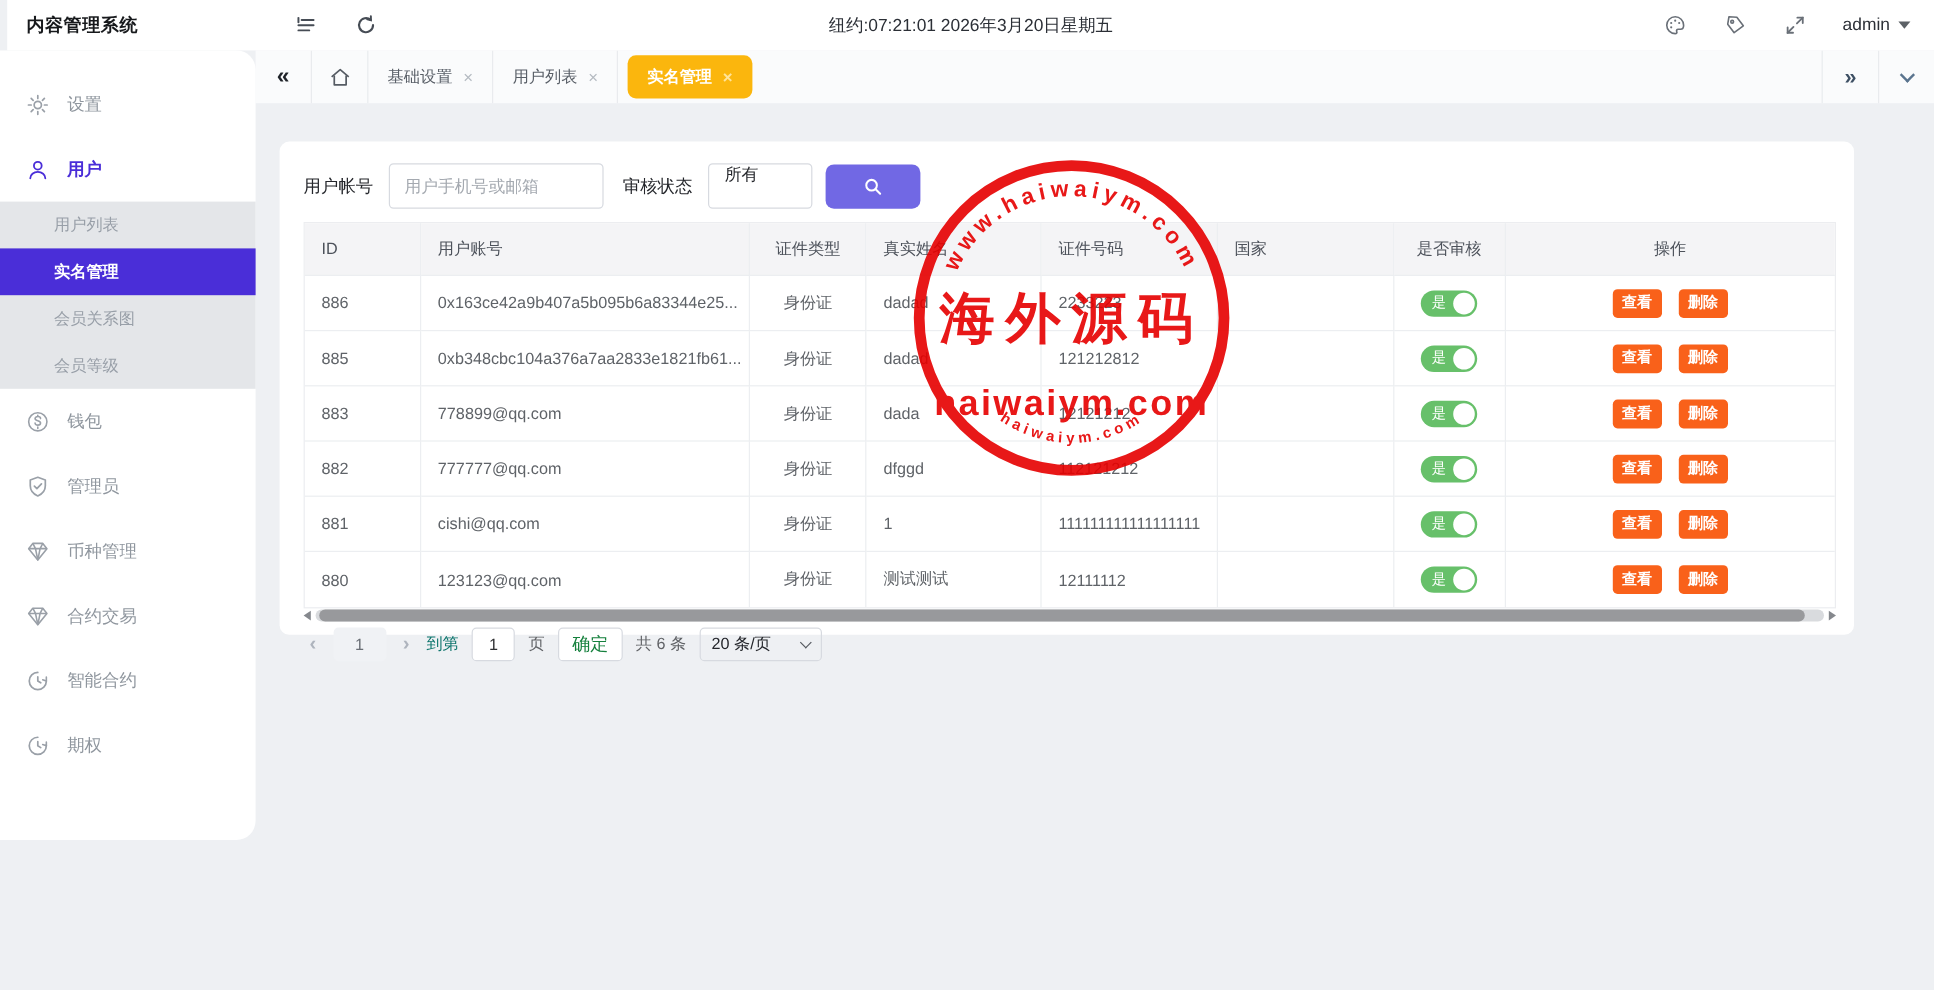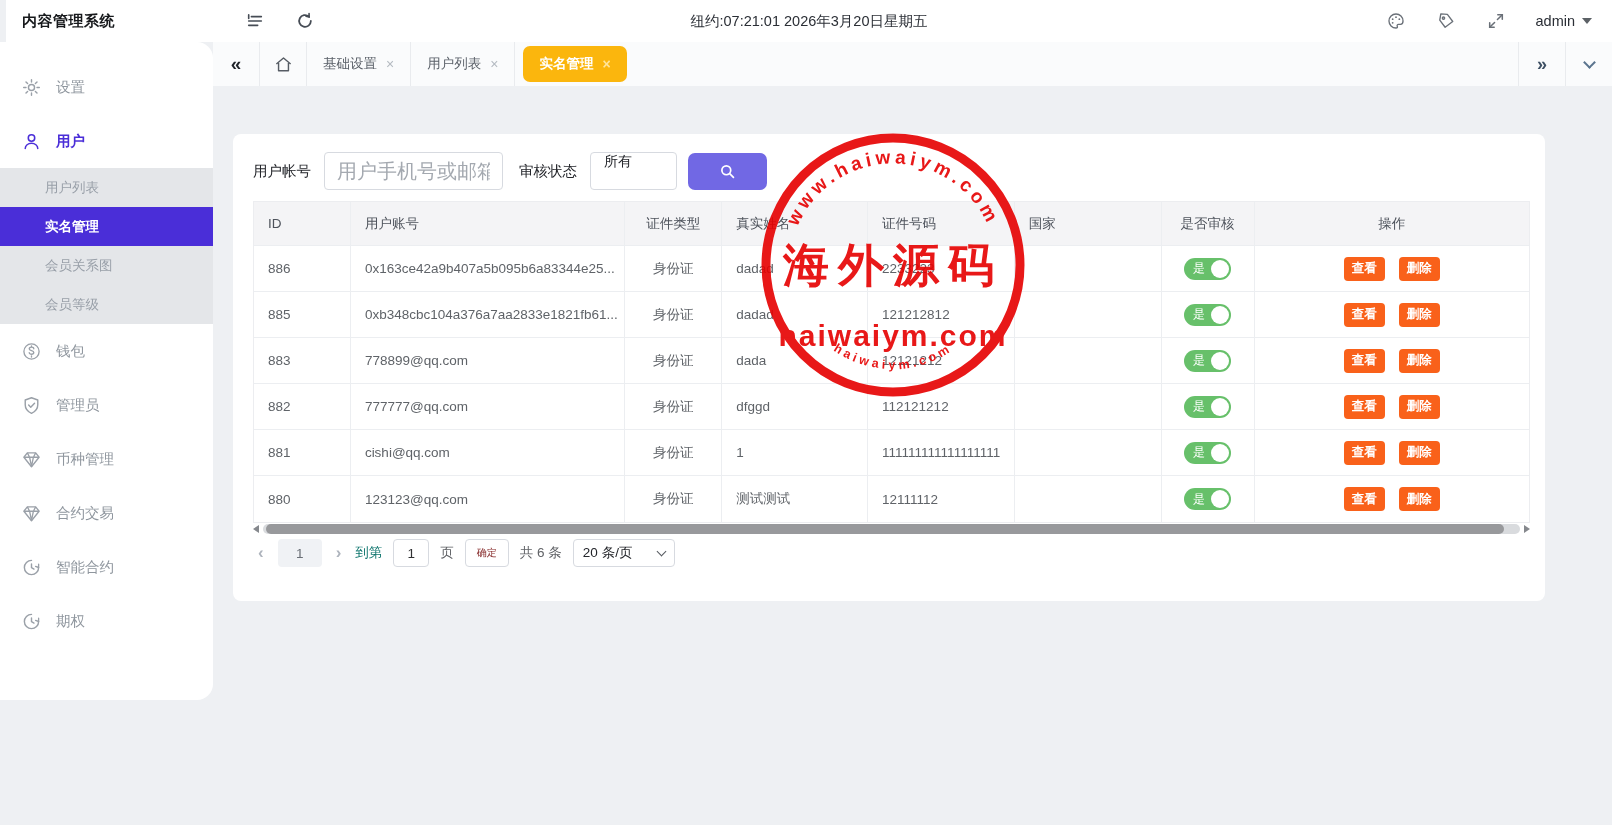--- a/index.html
+++ b/index.html
@@ -37,24 +37,24 @@
   .tabs { display:flex; align-items:center; height:44px; }
   .tab { display:flex; align-items:center; gap:9px; height:44px; padding:0 16px; border-right:1px solid #e9ebee; font-size:13.5px; color:#595f67; cursor:pointer; }
   .tab .x { color:#b4bac1; font-size:14px; }
   .tab.active { background:#fbb60d; color:#fff; height:36px; border:none; border-radius:7px; margin:0 8px; font-weight:bold; }
   .tab.active .x { color:#ffe49a; }
   .tab-right { margin-left:auto; display:flex; }
   .tab-right .tr-btn { width:47px; height:44px; display:flex; align-items:center; justify-content:center; border-left:1px solid #e9ebee; color:#3e5064; font-size:18px; font-weight:bold; cursor:pointer; }
   .chev-sm { width:9px; height:9px; border-right:2px solid #5a748e; border-bottom:2px solid #5a748e; transform:rotate(45deg); margin-top:-4px; }
 
   
-  .card { position:absolute; left:233px; top:118px; width:1312px; height:467px; background:#fff; border-radius:8px; z-index:1;margin-top:16px; }
+  .card { position:absolute; left:233px; top:118px; width:1312px; height:411px; background:#fff; border-radius:8px; z-index:1; }
   .filters { position:absolute; left:20px; top:18px; display:flex; align-items:center; font-size:14.5px; color:#24262b; }
   .f-label { margin-right:13px; }
-  .f-input { width:179px; height:38px; border:1px solid #d7dae0; border-radius:4px; padding:0 12px; font-size:20px; color:#303133; font-family:inherit; outline:none; }
+  .f-input { width:179px; height:38px; border:1px solid #d7dae0; border-radius:4px; padding:0 12px; font-size:14px; color:#303133; font-family:inherit; outline:none; }
   .f-input::placeholder { color:#a4a9b0; }
   .f-gap { width:16px; }
   .f-select { width:87px; height:38px; border:1px solid #d7dae0; border-radius:4px; display:flex; align-items:flex-start; padding:0 13px; font-size:14px; color:#24262b; margin-left:13px; cursor:pointer; background:#fff; }
   .f-search { width:79px; height:37px; background:#7168e4; border:none; border-radius:7px; margin-left:11px; display:flex; align-items:center; justify-content:center; cursor:pointer; }
   .f-search svg { width:17px; height:17px; }
 
   
   .tbl { position:absolute; left:20px; top:67px; width:1277px; border:1px solid #ecedf0; }
   .tr { display:flex; }
   .cell { display:flex; align-items:center; padding:0 14px; font-size:13.5px; color:#5f6368; border-right:1px solid #eceef1; border-bottom:1px solid #eceef1; height:46px; overflow:hidden; white-space:nowrap; }
@@ -77,21 +77,21 @@
   .hs-thumb { position:absolute; left:13px; top:1px; width:1238px; height:10px; background:#98999c; border-radius:5px; cursor:pointer; }
   .hs-arrow { position:absolute; top:2px; width:0; height:0; border-top:4px solid transparent; border-bottom:4px solid transparent; }
   .hs-arrow.l { left:0; border-right:6px solid #85888d; }
   .hs-arrow.r { right:0; border-left:6px solid #85888d; }
 
   
   .pager { position:absolute; left:22px; top:405px; display:flex; align-items:center; gap:11px; font-size:13.5px; color:#606266; }
   .pg-chev { font-size:17px; color:#aeb4bd; padding:0 3px; cursor:pointer; font-weight:bold; }
   .pg-num { width:44px; height:28px; background:#f0f2f5; border-radius:4px; display:flex; align-items:center; justify-content:center; color:#6a6f76; cursor:pointer; }
   .pg-input { width:36px; height:28px; border:1px solid #d7dae0; border-radius:4px; text-align:center; font-size:13.5px; color:#303133; font-family:inherit; outline:none; }
-  .pg-confirm { height:28px; padding:0 11px; border:1px solid #d7dae0; border-radius:4px; background:#fff; font-size:10px; color:#7f1d1d; font-family:inherit; cursor:pointer; }
+  .pg-confirm { height:28px; padding:0 11px; border:1px solid #d7dae0; border-radius:4px; background:#fff; font-size:15px; color:#15803d; font-family:inherit; cursor:pointer; }
   .pg-size { height:28px; border:1px solid #d7dae0; border-radius:4px; display:flex; align-items:center; gap:26px; padding:0 9px; color:#24262b; cursor:pointer; }
   .chev-down { width:7px; height:7px; border-right:1.7px solid #55595f; border-bottom:1.7px solid #55595f; transform:rotate(45deg); margin-top:-3px; }
 
   
   .stamp { position:absolute; left:757px; top:129px; width:272px; height:272px; z-index:7; opacity:.9; pointer-events:none; }
 </style>
 </head>
 <body>
 
 <div class="screen">

